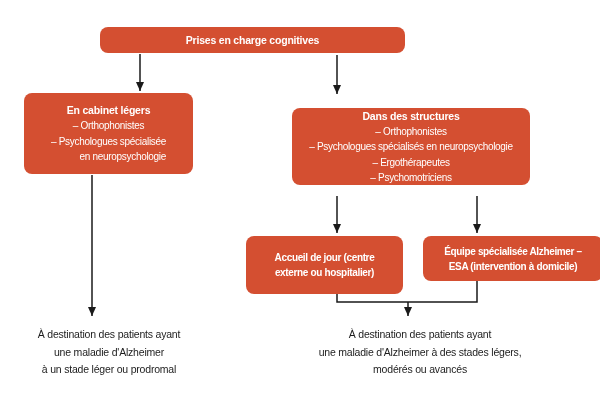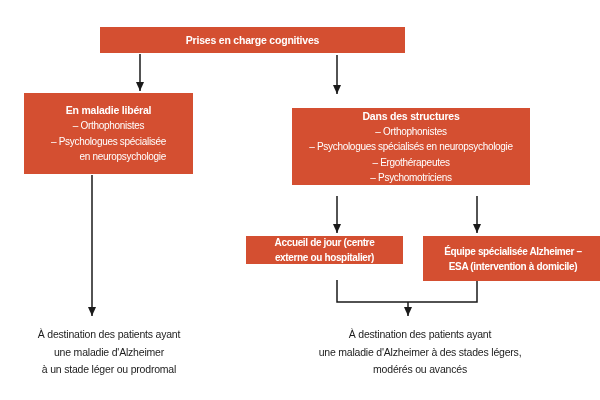--- a/index.html
+++ b/index.html
@@ -5,33 +5,33 @@
   html,body{margin:0;padding:0;background:#ffffff;}
   .canvas{
     position:relative;width:600px;height:400px;background:#ffffff;overflow:hidden;
     font-family:"Liberation Sans",sans-serif;letter-spacing:-0.2px;
   }
   .connectors{position:absolute;left:0;top:0;width:600px;height:400px;}
   .connectors line,.connectors polyline{stroke:#1a1a1a;stroke-width:1.5;fill:none;}
   .box{
     position:absolute;background:#d44f31;color:#ffffff;
     display:flex;flex-direction:column;align-items:center;justify-content:center;
-    text-align:center;box-sizing:border-box;padding:2px 12px;
+    text-align:center;box-sizing:border-box;padding:2px 12px;border-radius:8px;
   }
   .box-title{font-weight:700;font-size:10.5px;line-height:16px;}
   .box-item{font-weight:400;font-size:10px;line-height:15.5px;white-space:pre-line;letter-spacing:-0.3px;text-align:right;}
   .box-label{font-weight:700;font-size:10px;line-height:15px;white-space:pre-line;letter-spacing:-0.35px;}
   .note{
     position:absolute;color:#1c1c1c;font-size:10.5px;line-height:17.5px;
     text-align:center;white-space:pre-line;padding-left:8px;
   }
   #root-box{left:100px;top:27px;width:305px;height:26px;}
   #left-box{left:24px;top:93px;width:169px;height:81px;}
   #right-box{left:292px;top:108px;width:238px;height:77px;}
-  #accueil-box{left:246px;top:236px;width:157px;height:28px;}
+  #accueil-box{left:246px;top:236px;width:157px;height:58px;}
   #esa-box{left:423px;top:236px;width:180px;height:45px;}
   #left-note{left:1px;top:326px;width:200px;}
   #right-note{left:287px;top:326px;width:250px;}
 </style>
 </head>
 <body>
 
 <div class="canvas">
 
   <svg class="connectors" width="600" height="400" viewBox="0 0 600 400" aria-hidden="true">
@@ -47,21 +47,21 @@
     <line x1="477" y1="196" x2="477" y2="233" marker-end="url(#ah)"></line>
     <polyline points="337,280 337,302 477,302 477,280"></polyline>
     <line x1="408" y1="302" x2="408" y2="316" marker-end="url(#ah)"></line>
   </svg>
 
   <div class="box" id="root-box">
     <div class="box-title">Prises en charge cognitives</div>
   </div>
 
   <div class="box" id="left-box">
-    <div class="box-title">En maladie libéral</div>
+    <div class="box-title">En cabinet légers</div>
     <div class="box-item">– Orthophonistes</div>
     <div class="box-item">– Psychologues spécialisée
 en neuropsychologie</div>
   </div>
 
   <div class="box" id="right-box">
     <div class="box-title">Dans des structures</div>
     <div class="box-item">– Orthophonistes</div>
     <div class="box-item">– Psychologues spécialisés en neuropsychologie</div>
     <div class="box-item">– Ergothérapeutes</div>

